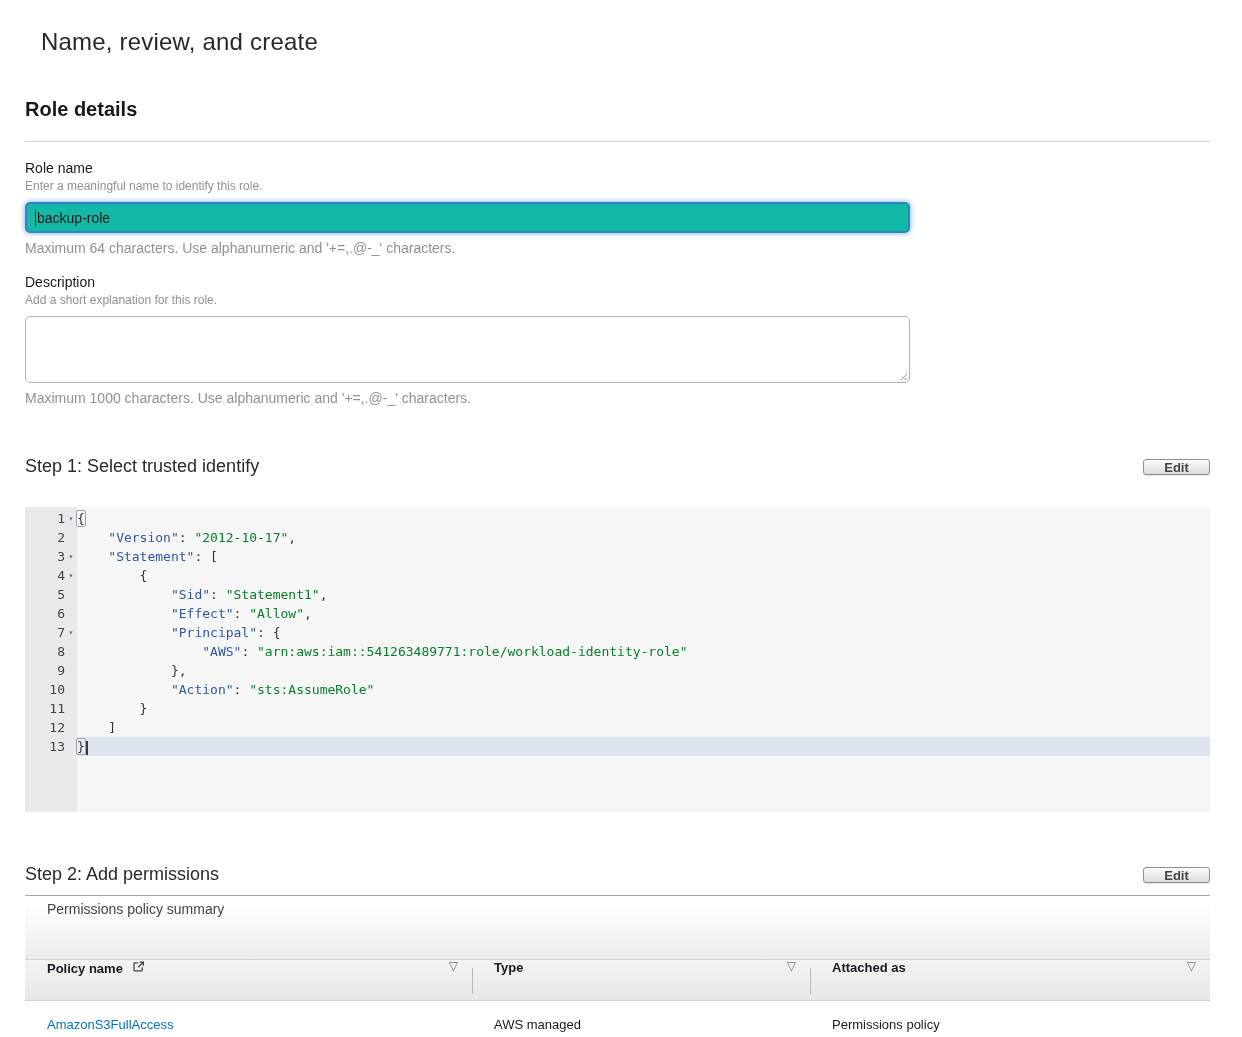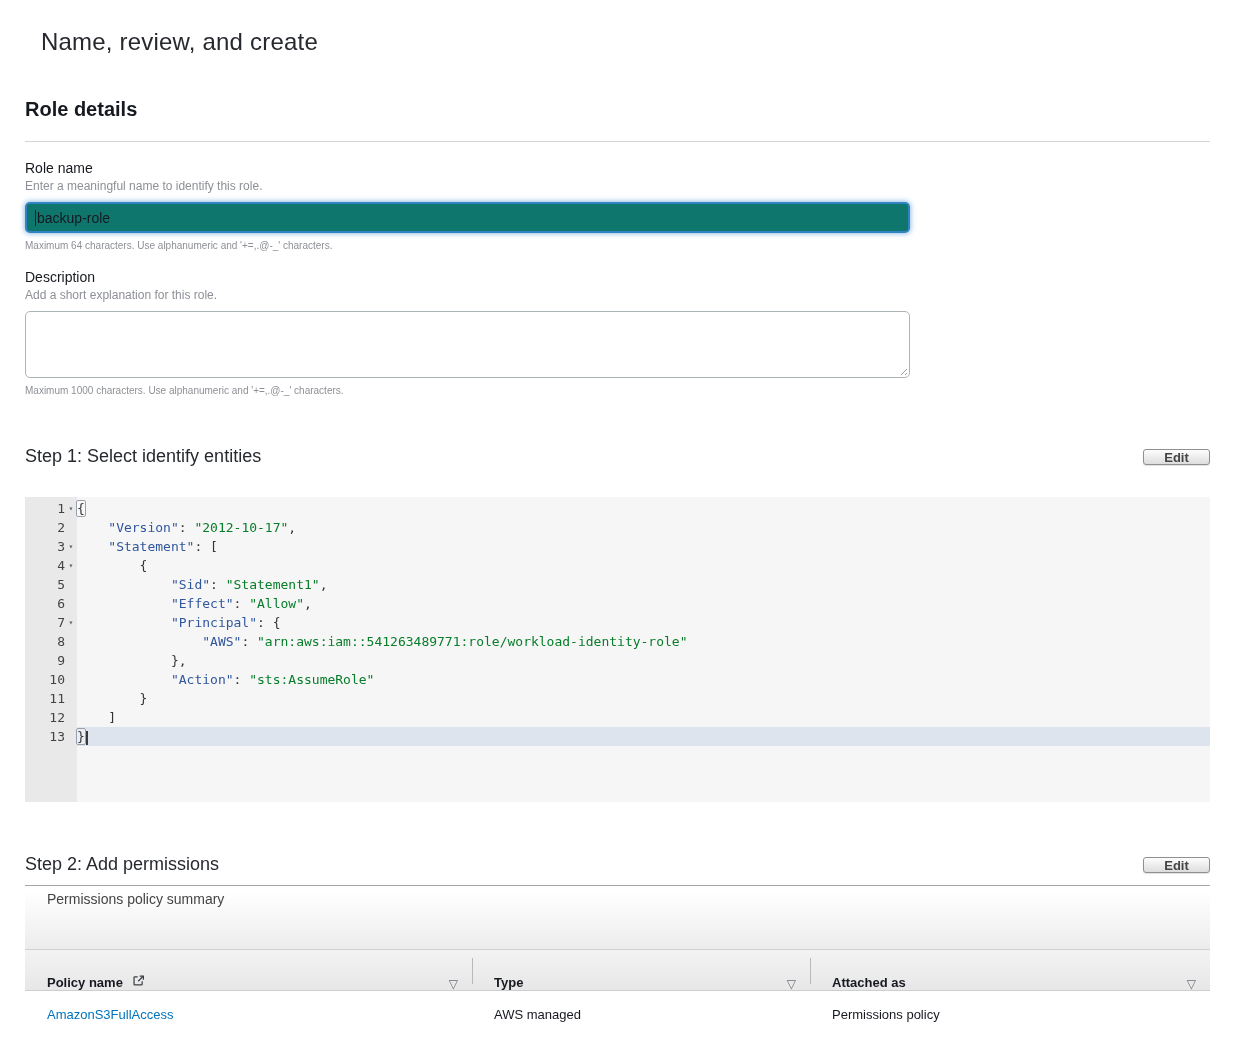--- a/index.html
+++ b/index.html
@@ -13,28 +13,28 @@
 
   
   .page-title { font-size: 24px; font-weight: 500; color: #26292e; margin: 16px; padding-top: 12px; letter-spacing: 0.2px; }
   .section-heading { font-size: 20px; font-weight: 700; color: #16191f; margin-top: 42px; }
   .rule { border: none; border-top: 1px solid #d5d5d5; margin: 20px 0 0 0; }
   .rule-dark { border: none; border-top: 1px solid #a6a6a6; margin: 10px 0 0 0; }
 
   
   .field-label { font-size: 14px; color: #16191f; margin-top: 18px; }
   .field-help  { font-size: 12px; color: #8d9096; margin-top: 3px; }
-  .field-constraint { font-size: 10px; color: #8d9096; margin-top: 7px; }
+  .field-constraint { font-size: 14px; color: #8d9096; margin-top: 7px; }
   .input-wrap { position: relative; width: 885px; margin-top: 9px; }
   .role-name-input {
     width: 885px; height: 31px; padding: 0 10px; font-size: 14px; color: #16191f;
     font-family: "Liberation Sans", sans-serif;
     border: 2px solid #3184c2; border-radius: 5px; outline: none;
     box-shadow: 0 0 5px 1px rgba(62,137,210,0.55);
-    background: #0f766e;
+    background: #14b8a6;
   }
   .caret { position: absolute; left: 10px; top: 8px; width: 1px; height: 16px; background: #222; }
   .textarea-wrap { position: relative; width: 885px; margin-top: 9px; }
   .description-textarea {
     width: 885px; height: 67px; padding: 6px 10px; font-size: 14px;
     font-family: "Liberation Sans", sans-serif;
     border: 1px solid #aeb5b8; border-radius: 5px; resize: none; outline: none;
     background: #fff; display: block;
   }
   .resize-handle {
@@ -80,21 +80,21 @@
     height: 58px; display: flex; align-items: flex-start; padding-left: 22px;
     background: linear-gradient(#ffffff, #ececec);
     font-size: 14px; color: #444;
   }
   .table-header {
     display: flex; align-items: center; height: 42px;
     background: linear-gradient(#f3f3f3, #e7e7e7);
     border-top: 1px solid #d0d0d0; border-bottom: 1px solid #cfcfcf;
     font-size: 13px; font-weight: 700; color: #16191f;
   }
-  .th { display: flex; align-items: flex-end; position: relative; height: 100%; padding: 0 14px 0 22px; }
+  .th { display: flex; align-items: flex-start; position: relative; height: 100%; padding: 0 14px 0 22px; }
   .th-policy { flex: 0 0 447px; }
   .th-type { flex: 0 0 338px; }
   .th-attached { flex: 1; }
   .th-type::before, .th-attached::before {
     content: ""; position: absolute; left: 0; top: 8px; width: 1px; height: 26px; background: #b9b9b9;
   }
   .th-label-group { display: flex; align-items: center; gap: 6px; }
   .sort-icon { margin-left: auto; color: #687078; font-size: 12px; line-height: 1; }
   .ext-link-icon { display: inline-block; margin-left: 3px; }
   .table-row {
@@ -128,21 +128,21 @@
 
   <div class="field-label" style="">Description</div>
   <div class="field-help">Add a short explanation for this role.</div>
   <div class="textarea-wrap">
     <textarea class="description-textarea" style=""></textarea>
     <span class="resize-handle"></span>
   </div>
   <div class="field-constraint">Maximum 1000 characters. Use alphanumeric and '+=,.@-_' characters.</div>
 
   <div class="step-row">
-    <div class="step-heading">Step 1: Select identify entities</div>
+    <div class="step-heading">Step 1: Select trusted identify</div>
     <button class="edit-button">Edit</button>
   </div>
 
   <div class="code-editor" id="editor-lines">
       <div class="code-line">
         <span class="gutter">
           <span class="ln">1</span>
           <span class="fold">▾</span>
         </span>
         <span class="code"><span class="bm">{</span></span>

